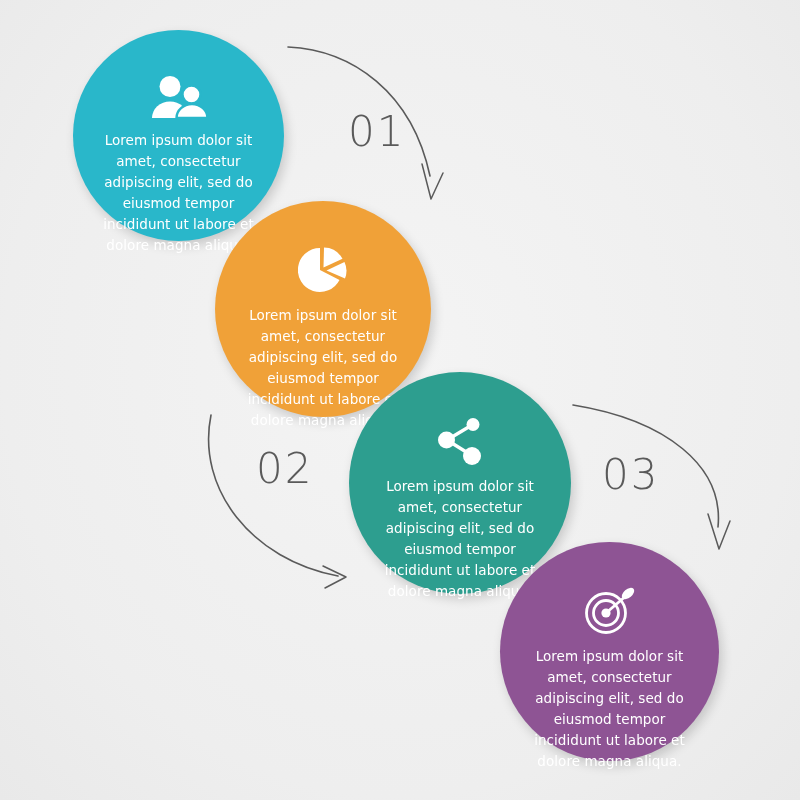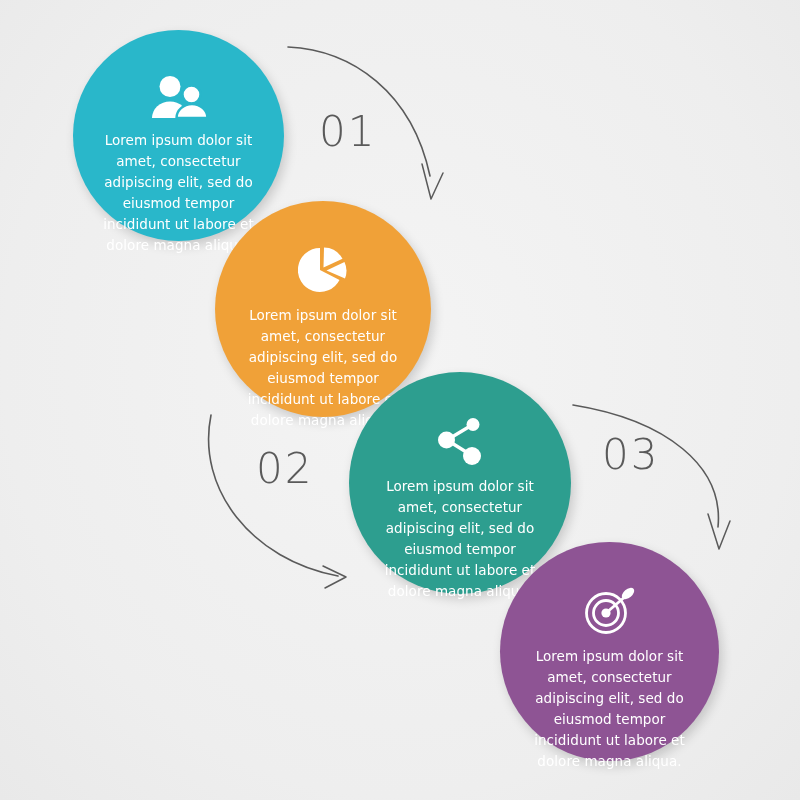--- a/index.html
+++ b/index.html
@@ -36,23 +36,23 @@
     position: absolute;
     z-index: 2;
     color: #5a5a5a;
     font-family: "DejaVu Sans", sans-serif;
     font-size: 42px;
     font-weight: 300;
     letter-spacing: 2px;
     line-height: 1;
     user-select: none;
   }
-  #step-num-01 { left: 319px; top: 111px; }
+  #step-num-01 { left: 348px; top: 111px; }
   #step-num-02 { left: 256px; top: 448px; }
-  #step-num-03 { left: 602px; top: 434px; }
+  #step-num-03 { left: 602px; top: 454px; }
 
   
   .circle {
     position: absolute;
     border-radius: 50%;
     box-sizing: border-box;
     display: flex;
     flex-direction: column;
     align-items: center;
     justify-content: flex-start;

